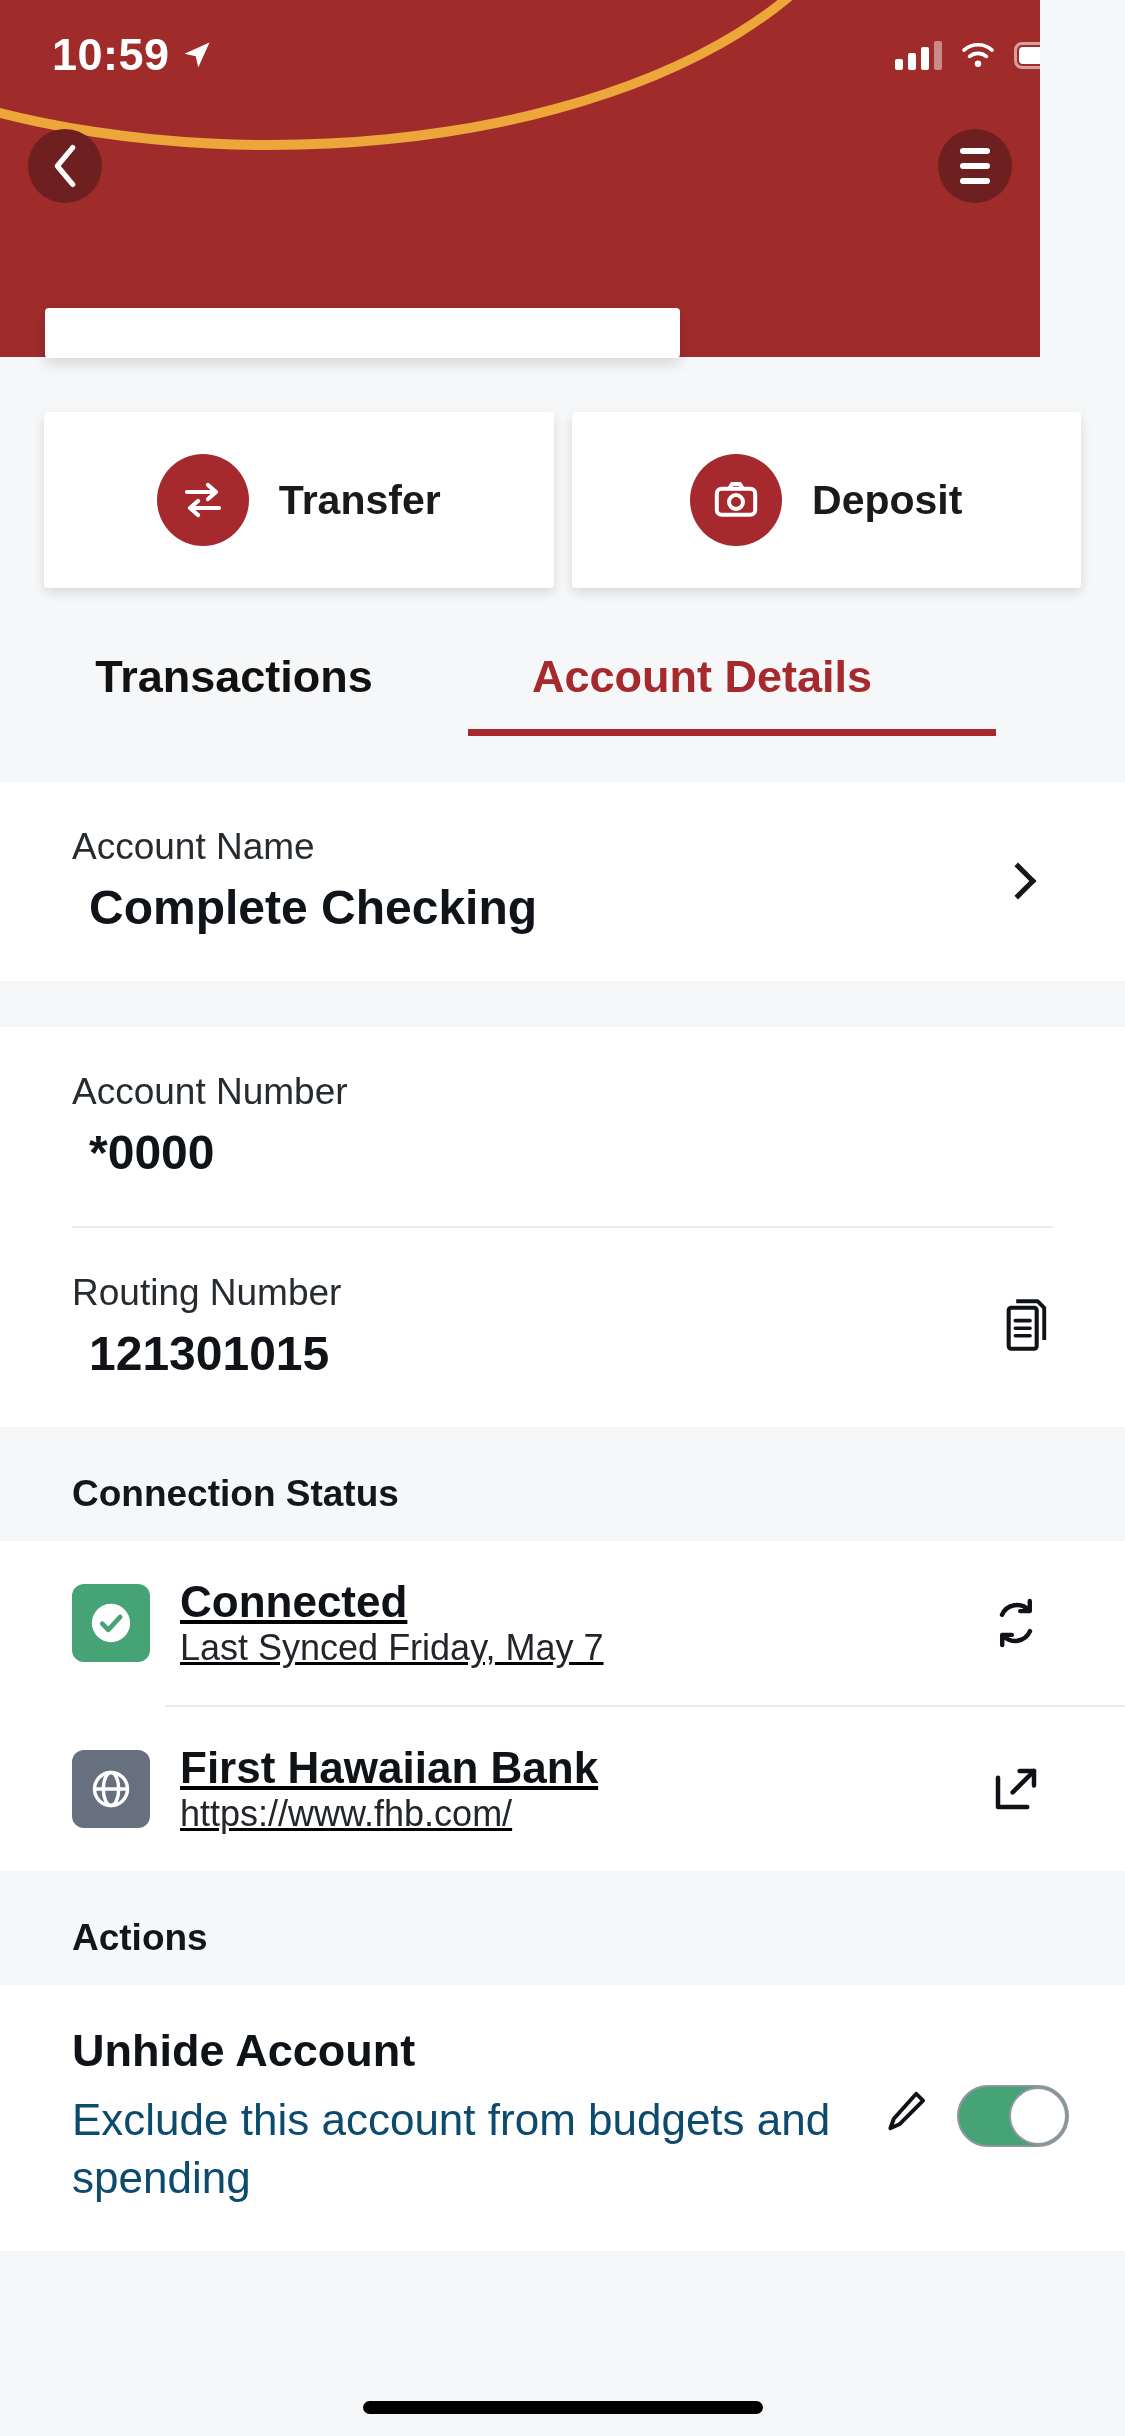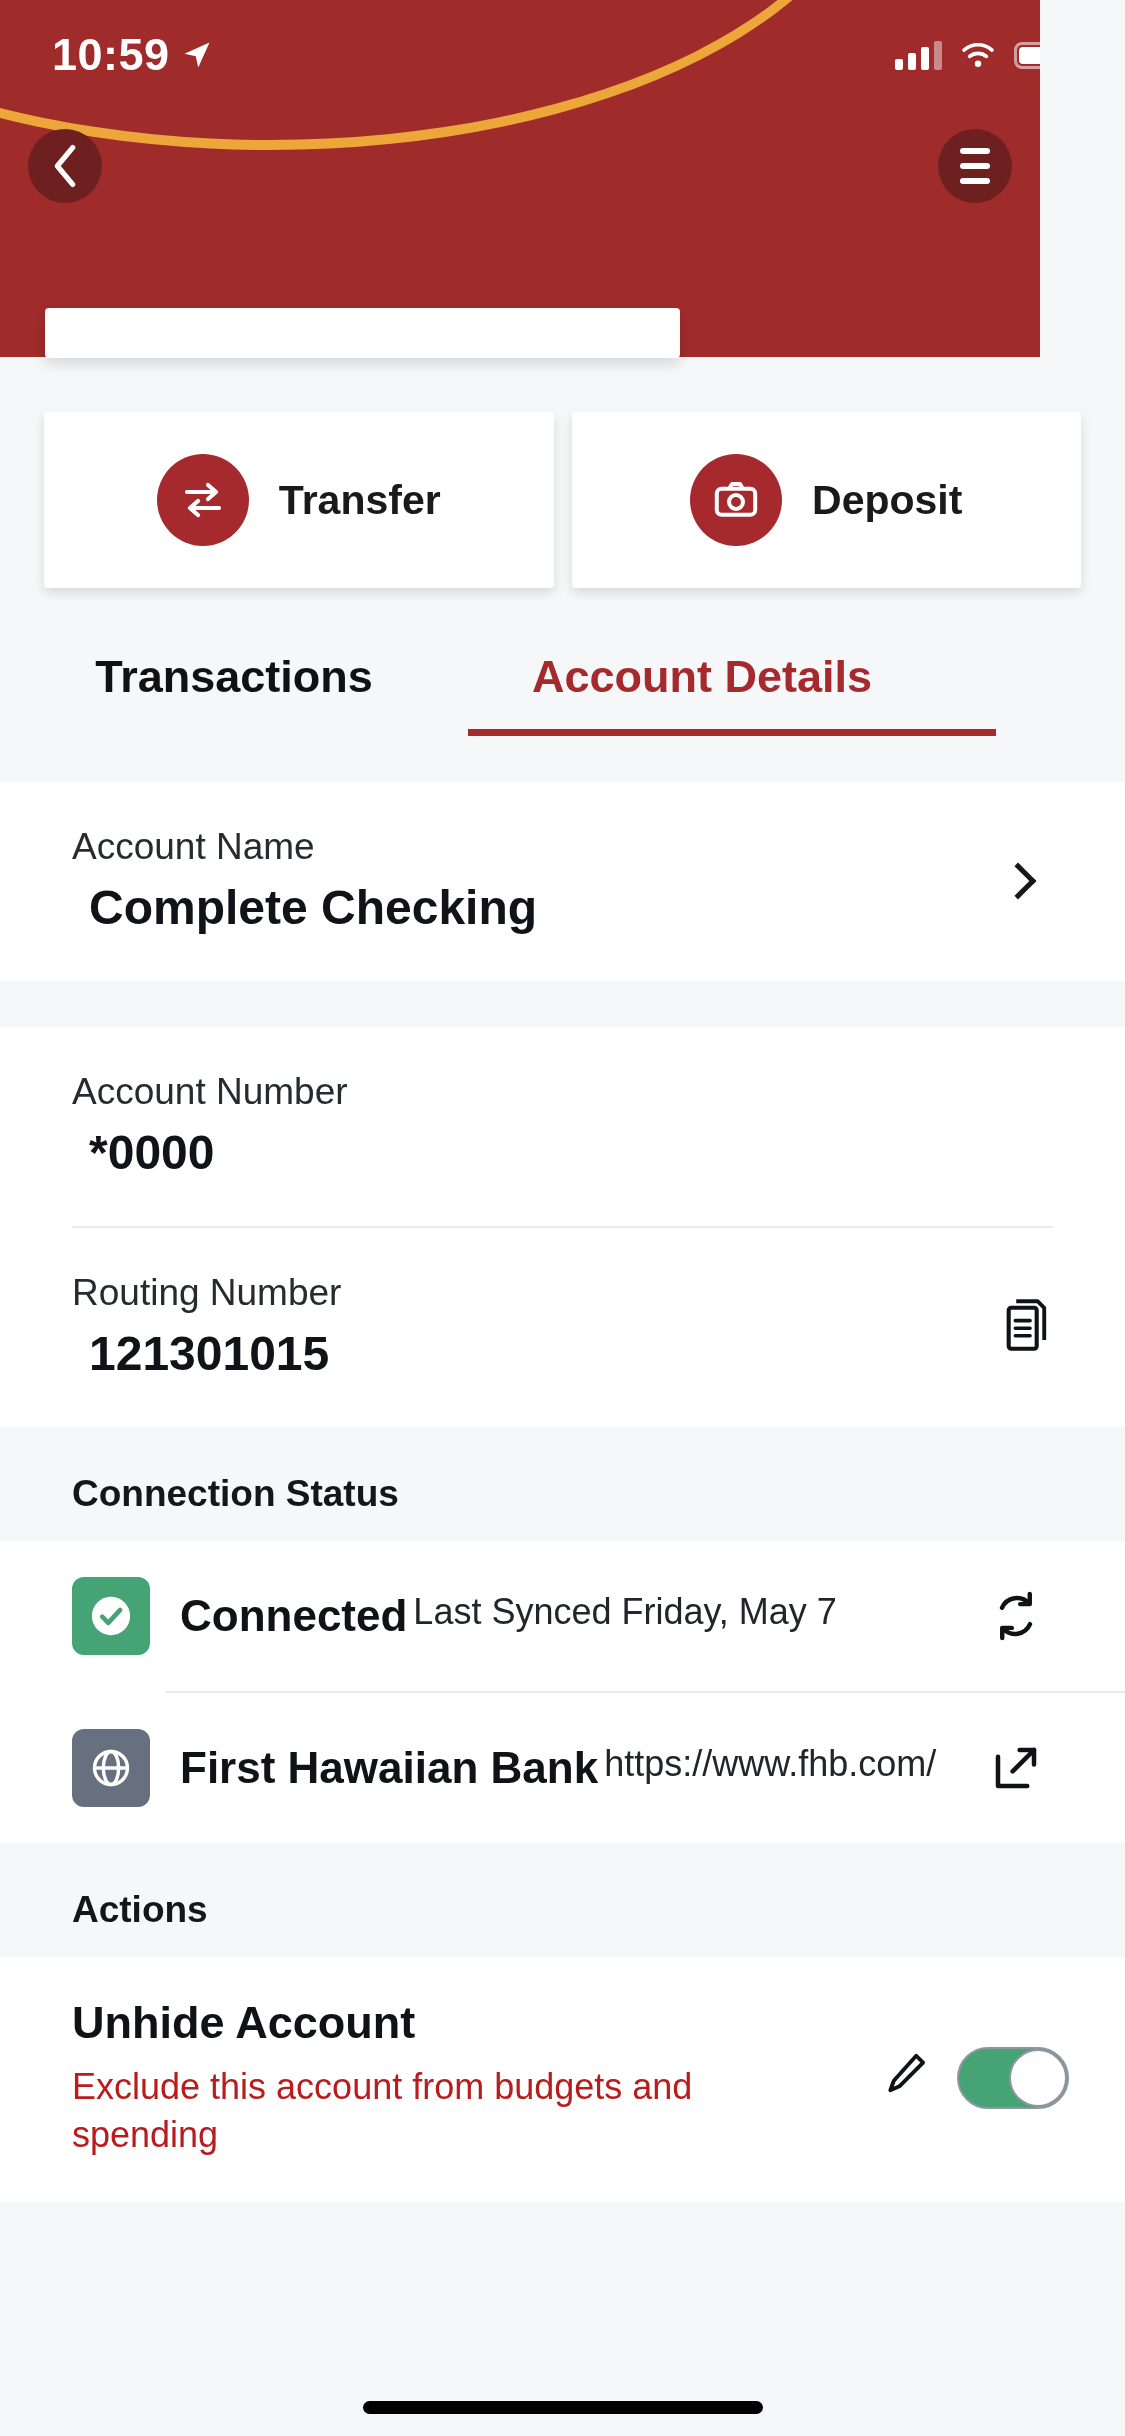--- a/index.html
+++ b/index.html
@@ -124,31 +124,31 @@
   }
 
   
   .crow { display:flex; align-items:center; padding:36px 72px 36px 72px; gap:30px; }
   .badge {
     width:78px; height:78px; border-radius:12px; flex:none;
     display:flex; align-items:center; justify-content:center;
   }
   .badge.green { background:#45a376; }
   .badge.slate { background:#67707f; }
-  .crow .mid { flex:1; display:flex; flex-direction:row; gap:6px; }
+  .crow .mid { flex:1; display:flex; flex-direction:column; gap:0;text-decoration:underline; }
   .crow .t1 { font-size:44px; font-weight:700; color:#0f1216; }
   .crow .t2 { font-size:36px; color:#22262b; }
   .crow .act { width:74px; display:flex; align-items:center; justify-content:center; }
   .crow-div { height:2px; background:#e8eaee; margin-left:166px; }
 
   
   .arow { display:flex; align-items:center; padding:40px 56px 44px 72px; gap:26px; }
   .arow .mid { flex:1; display:flex; flex-direction:column; gap:14px; padding-right:20px; }
   .arow .t1 { font-size:45px; font-weight:700; color:#0f1216; }
-  .arow .t2 { font-size:36px; color:#b91c1c; line-height:1.32; }
+  .arow .t2 { font-size:44px; color:#0c4a6e; line-height:1.32; }
   .toggle {
     width:112px; height:62px; border-radius:31px; background:#45a376;
     border:2px solid #8f96a0; position:relative; flex:none; cursor:pointer;
   }
   .toggle .knob {
     position:absolute; top:0px; right:0px; width:58px; height:58px;
     border-radius:50%; background:#fff; border:2px solid #8f96a0;
   }
 
   .tail { height:230px; background:#f6f7f9; }

